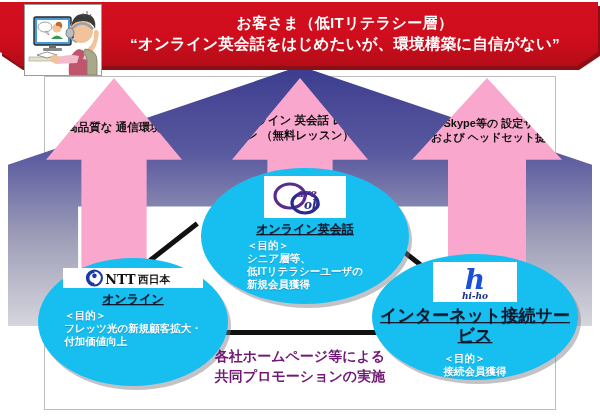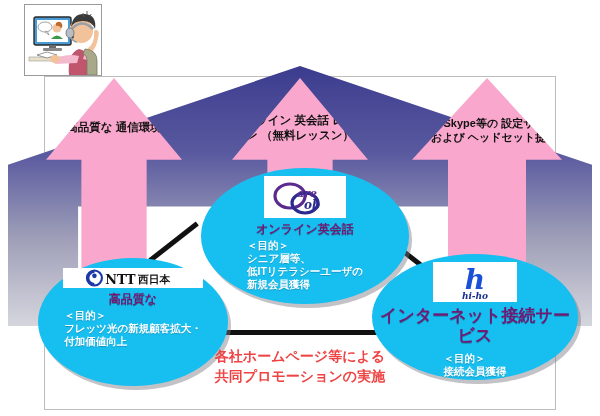--- a/index.html
+++ b/index.html
@@ -102,36 +102,36 @@
   .logo-box{
     background:#ffffff;display:flex;align-items:center;justify-content:center;
     overflow:hidden;
   }
   #logo-rarejob{width:82px;height:42px;}
   #logo-ntt{width:140px;height:20px;}
   #logo-hiho{width:84px;height:40px;}
   .logo-box svg{display:block;width:100%;height:100%;}
 
   .c-title{
-    color:#701a75;font-weight:bold;font-size:12px;margin-top:4px;
-    text-shadow:0 1px 0 rgba(0,0,0,.25);text-align:center;line-height:1.2;
+    color:#0f172a;font-weight:bold;font-size:12px;margin-top:4px;
+    text-shadow:0 1px 0 rgba(0,0,0,.25);text-align:center;line-height:1.2;text-decoration:underline;
   }
   #circle-right .c-title{font-size:17px;}
   #circle-left .c-title{font-size:12px;}
   .c-body{
     color:#ffffff;font-weight:bold;font-size:10.5px;line-height:1.22;
     text-align:left;margin-top:3px;text-shadow:0 1px 0 rgba(0,0,0,.2);
     white-space:pre-line;
   }
   #circle-right .c-body{margin-top:5px;}
 
   
   .caption{
     position:absolute;left:150px;top:346px;width:300px;
-    text-align:center;color:#ef4444;font-weight:bold;font-size:14px;line-height:1.45;
+    text-align:center;color:#701a75;font-weight:bold;font-size:14px;line-height:1.45;
     white-space:pre-line;
   }
 </style>
 </head>
 <body>
 
 <div id="stage">
 
   <div class="frame"></div>
 
@@ -179,21 +179,21 @@
     <div class="logo-box" id="logo-ntt">
       <svg viewBox="0 0 140 28">
         <rect width="140" height="28" fill="#ffffff"></rect>
         <circle cx="16" cy="14" r="10.5" fill="none" stroke="#1b38a8" stroke-width="3"></circle>
         <path d="M16 5.5 A8.5 8.5 0 0 0 16 22.5" fill="none" stroke="#1b38a8" stroke-width="3"></path>
         <circle cx="16" cy="11" r="3.2" fill="#1b38a8"></circle>
         <text x="31" y="22" font-family="DejaVu Serif, serif" font-size="18" font-weight="bold" fill="#111">NTT</text>
         <text x="77" y="21" font-family="DejaVu Sans, sans-serif" font-size="15" font-weight="bold" fill="#111">西日本</text>
       </svg>
     </div>
-    <div class="c-title">高品質な</div>
+    <div class="c-title">オンライン</div>
     <div class="c-body">＜目的＞
 フレッツ光の新規顧客拡大・
 付加価値向上</div>
   </div>
 
   <div class="circle" id="circle-right">
     <div class="logo-box" id="logo-hiho">
       <svg viewBox="0 0 84 40">
         <rect width="84" height="40" fill="#ffffff"></rect>
         <text x="42" y="27" text-anchor="middle" font-family="DejaVu Serif, serif" font-size="28" font-style="italic" font-weight="bold" fill="#1b4fd8">h</text>
@@ -201,20 +201,28 @@
       </svg>
     </div>
     <div class="c-title">インターネット接続サービス</div>
     <div class="c-body">＜目的＞
 接続会員獲得</div>
   </div>
 
   <div class="caption">各社ホームページ等による
 共同プロモーションの実施</div>
 
+  <div class="ribbon-wrap">
+    <div class="ribbon-shadow"></div>
+    <div class="ribbon"></div>
+    <div class="ribbon-text">
+      <div class="ribbon-l1">お客さま（低ITリテラシー層）</div>
+      <div class="ribbon-l2">“オンライン英会話をはじめたいが、環境構築に自信がない”</div>
+    </div>
+  </div>
 
   <div class="illus">
     <svg viewBox="0 0 76 70">
       <rect width="76" height="70" fill="#ffffff"></rect>
 
       <rect x="9" y="12" width="37" height="28" rx="2" fill="#4a9ad4" stroke="#2a2a2a" stroke-width="1.4"></rect>
       <rect x="12" y="15" width="31" height="22" fill="#ffffff"></rect>
 
       <circle cx="32" cy="23" r="4.5" fill="#f2c39a"></circle>
       <path d="M31 18 q4 -3 6 1 q1 3 -1 4 q-2 -3 -5 -2z" fill="#c06a2a"></path>

